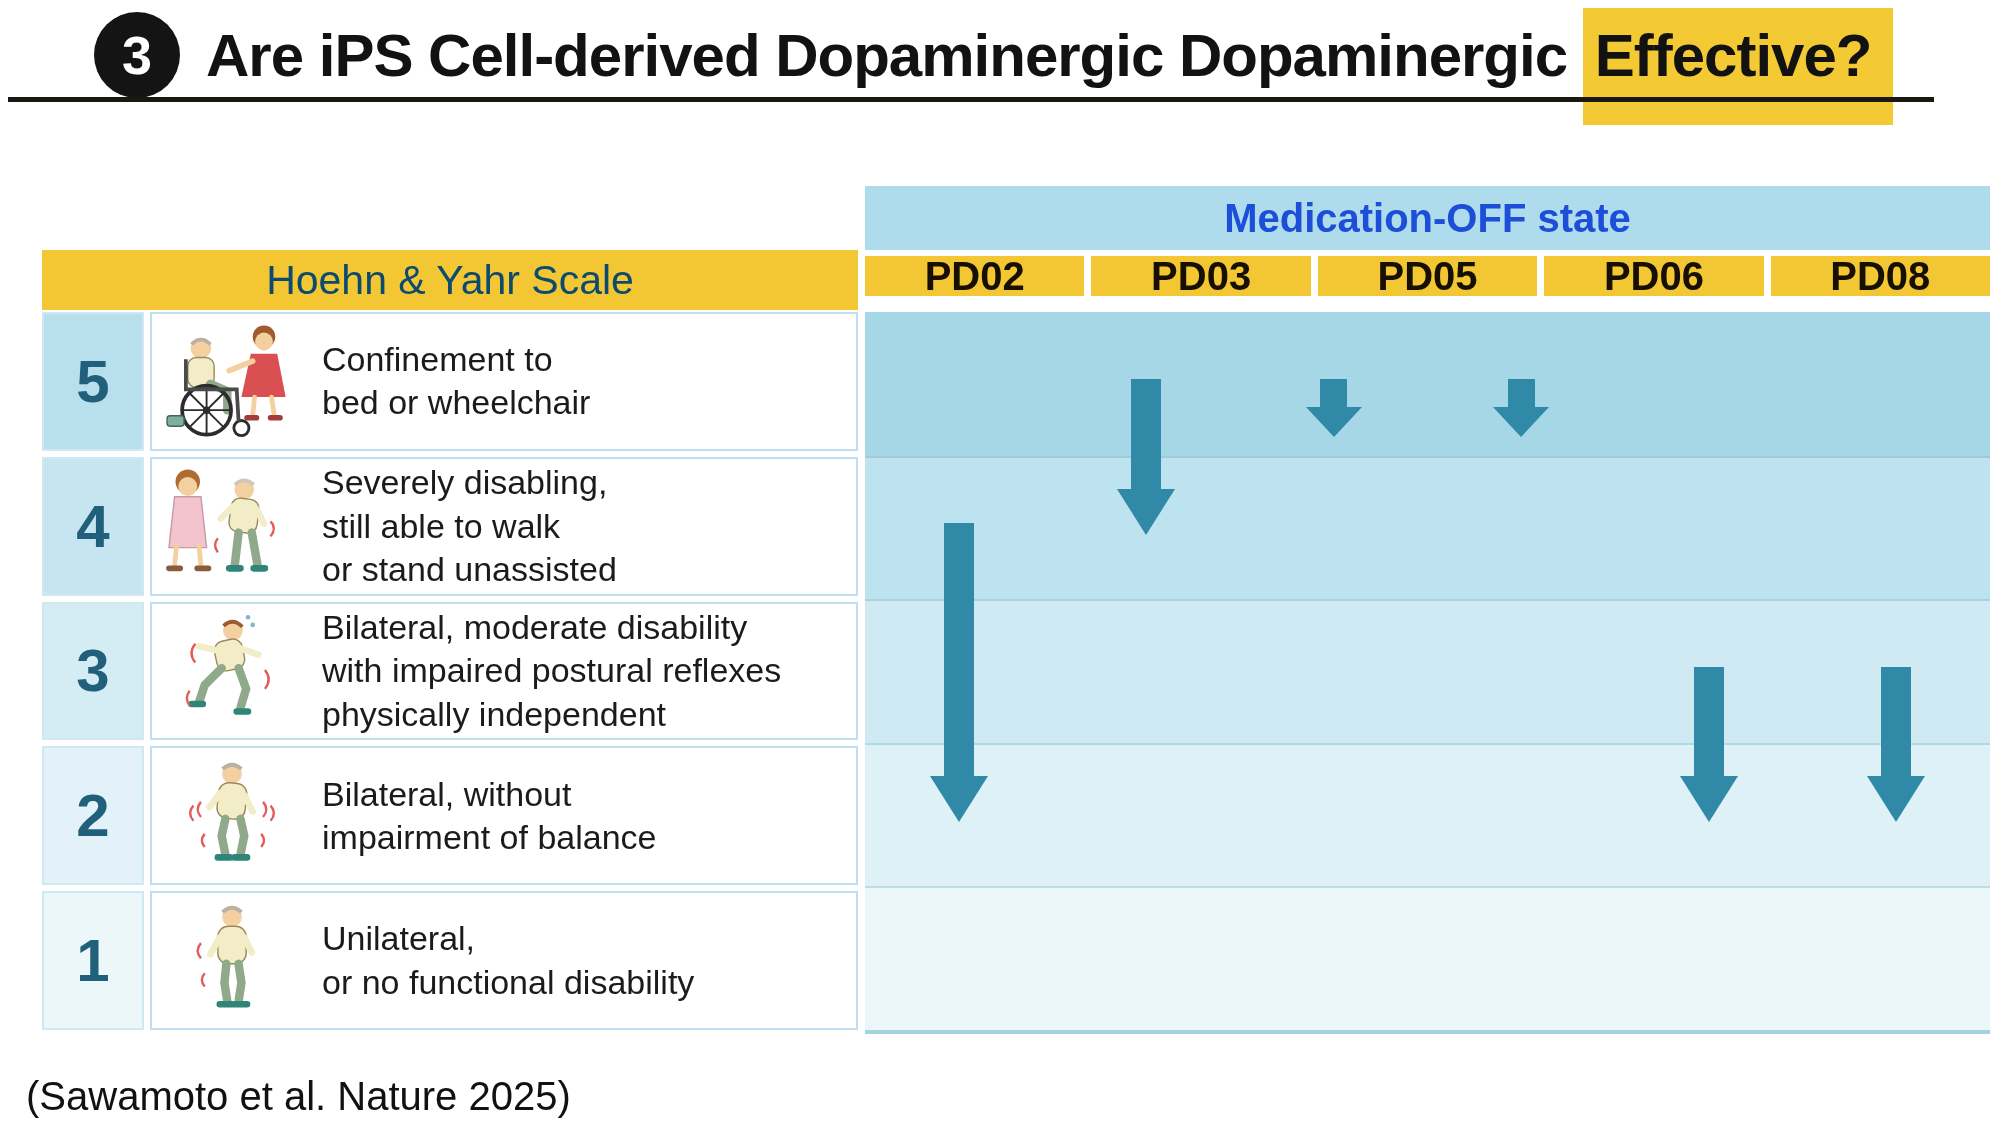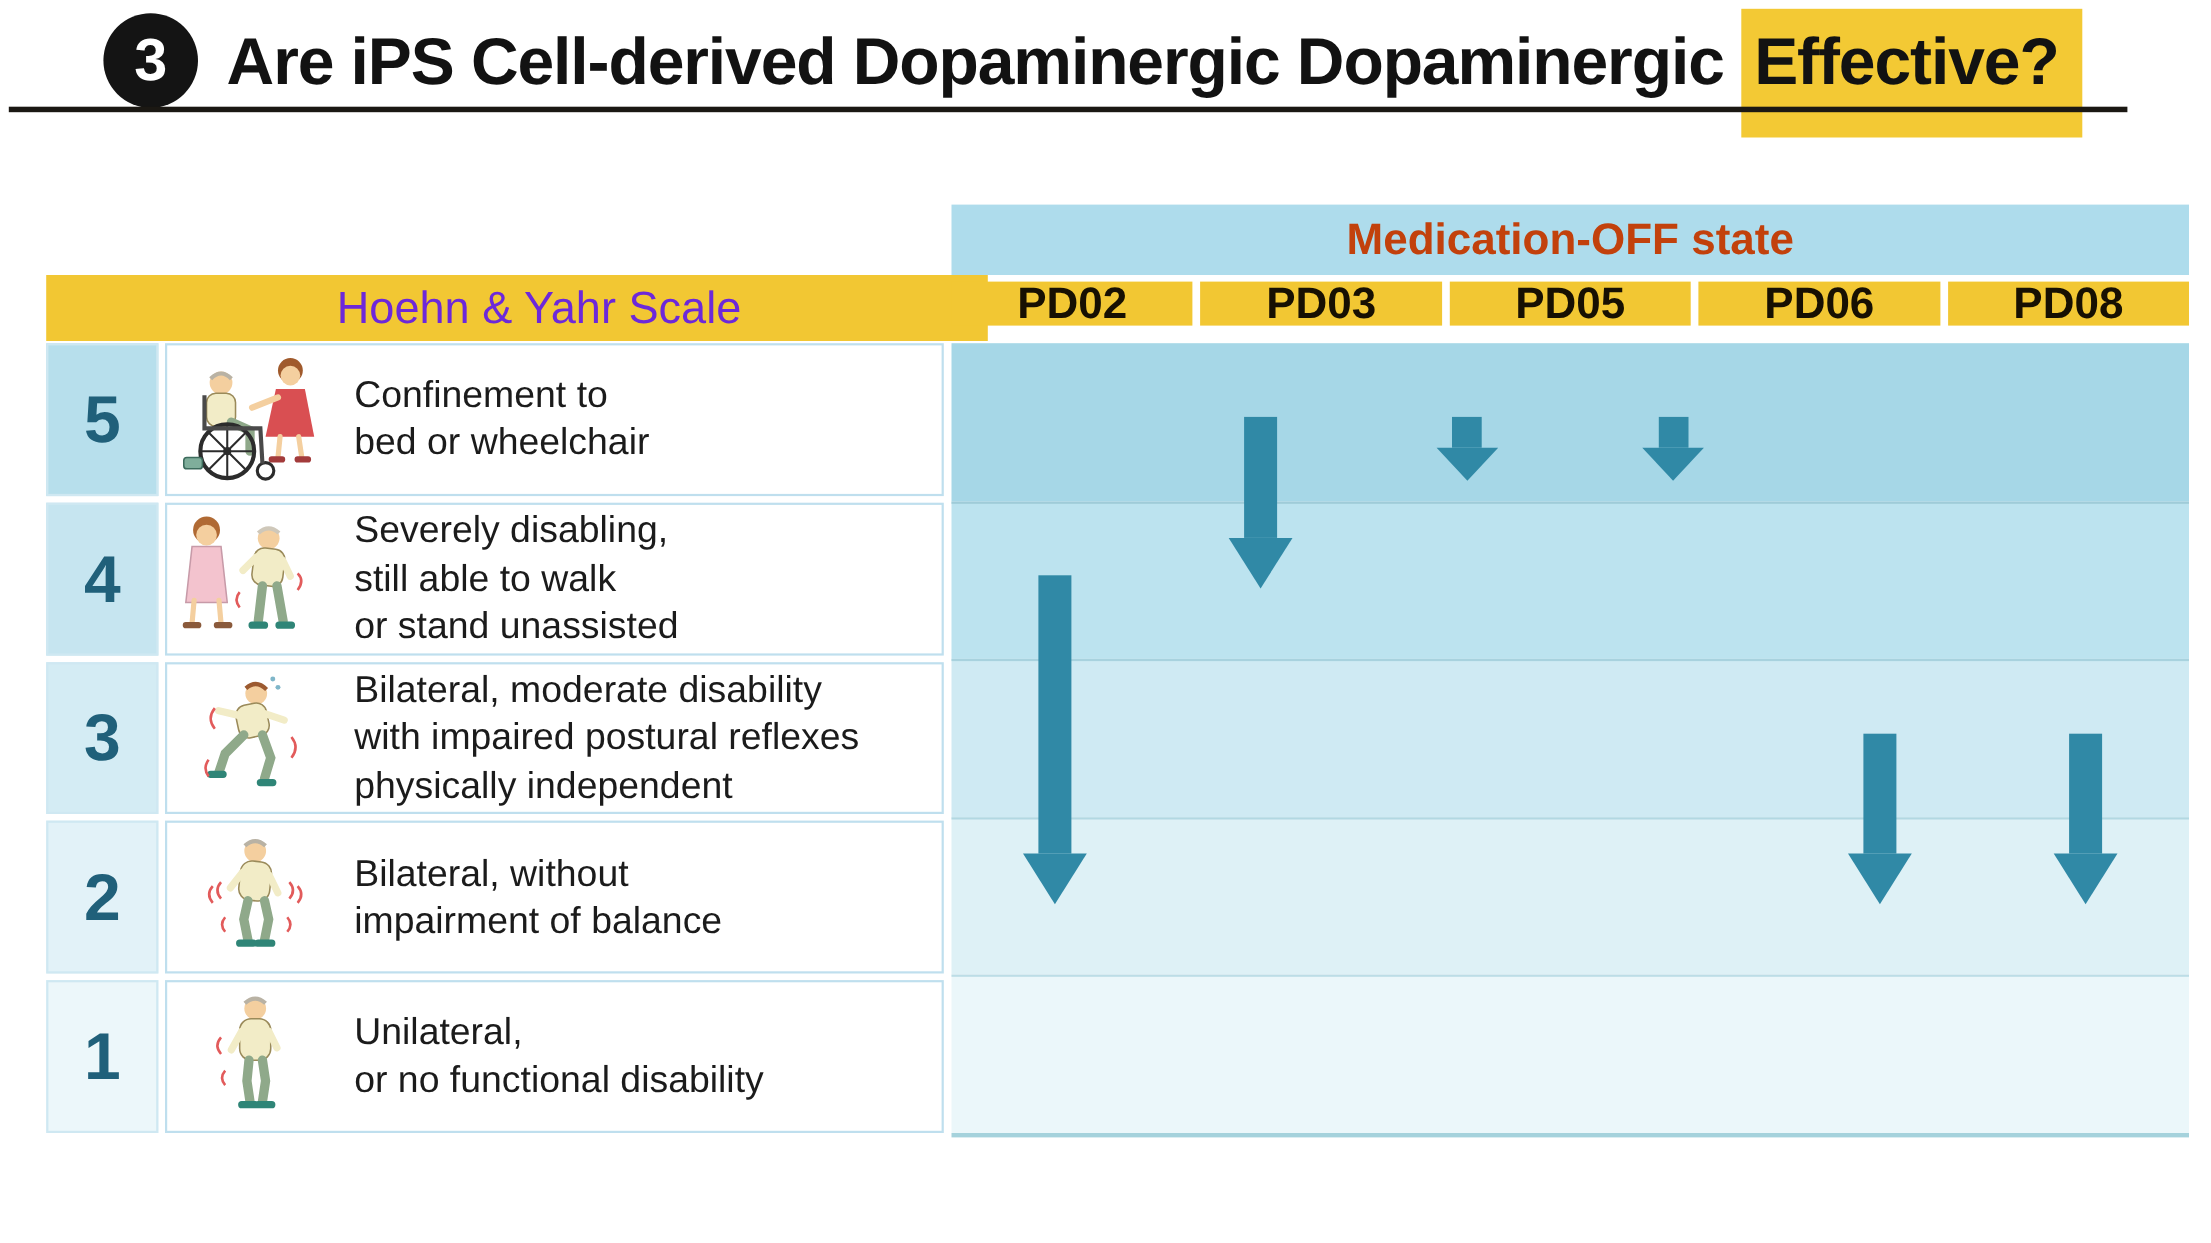--- a/index.html
+++ b/index.html
@@ -31,26 +31,26 @@
     margin:-14px 0 -26px 0;
   }
   .title-rule{
     position:absolute;left:8px;top:97px;width:1926px;height:5px;
     background:#1b1813;z-index:3;
   }
   
   .left-header{
     position:absolute;left:42px;top:250px;width:816px;height:60px;
     background:#f2c733;display:flex;align-items:center;justify-content:center;
-    font-size:41px;font-weight:500;color:#6d28d9;padding-left:40px;
+    font-size:41px;font-weight:500;color:#0c4a6e;
   }
   .panel-top-band{
     position:absolute;left:865px;top:186px;width:1125px;height:64px;
     background:#aedcec;display:flex;align-items:center;justify-content:center;
-    font-size:40px;font-weight:bold;color:#c2410c;
+    font-size:40px;font-weight:bold;color:#1d4ed8;
   }
   .pd-row{
     position:absolute;left:865px;top:256px;width:1125px;height:40px;
     display:flex;gap:7px;
   }
   .pd-cell{
     flex:1;background:#f2c733;
     display:flex;align-items:center;justify-content:center;
     font-size:40px;font-weight:bold;color:#171002;
   }
@@ -284,14 +284,15 @@
       <div class="arrow" style="left: 75%; top: 49.4%; height: 21.6%;">
         <div class="shaft"></div>
         <div class="head"></div>
       </div>
       <div class="arrow" style="left: 91.6667%; top: 49.4%; height: 21.6%;">
         <div class="shaft"></div>
         <div class="head"></div>
       </div>
     </div>
 
+  <div class="citation">(Sawamoto et al. Nature 2025)</div>
 
 </div>
 
 </body></html>

